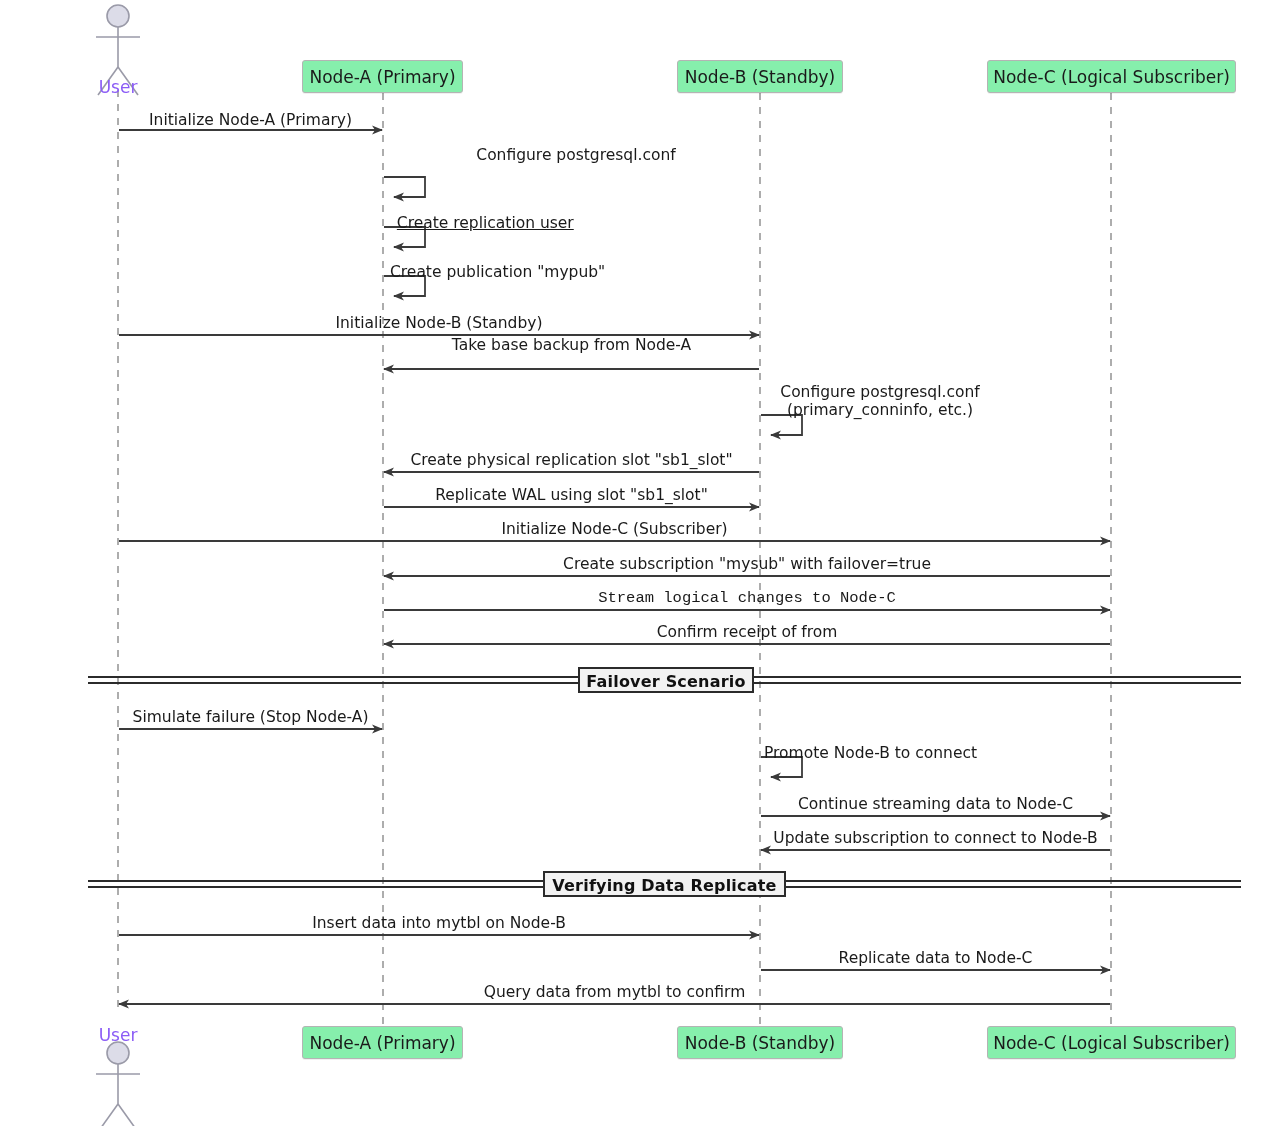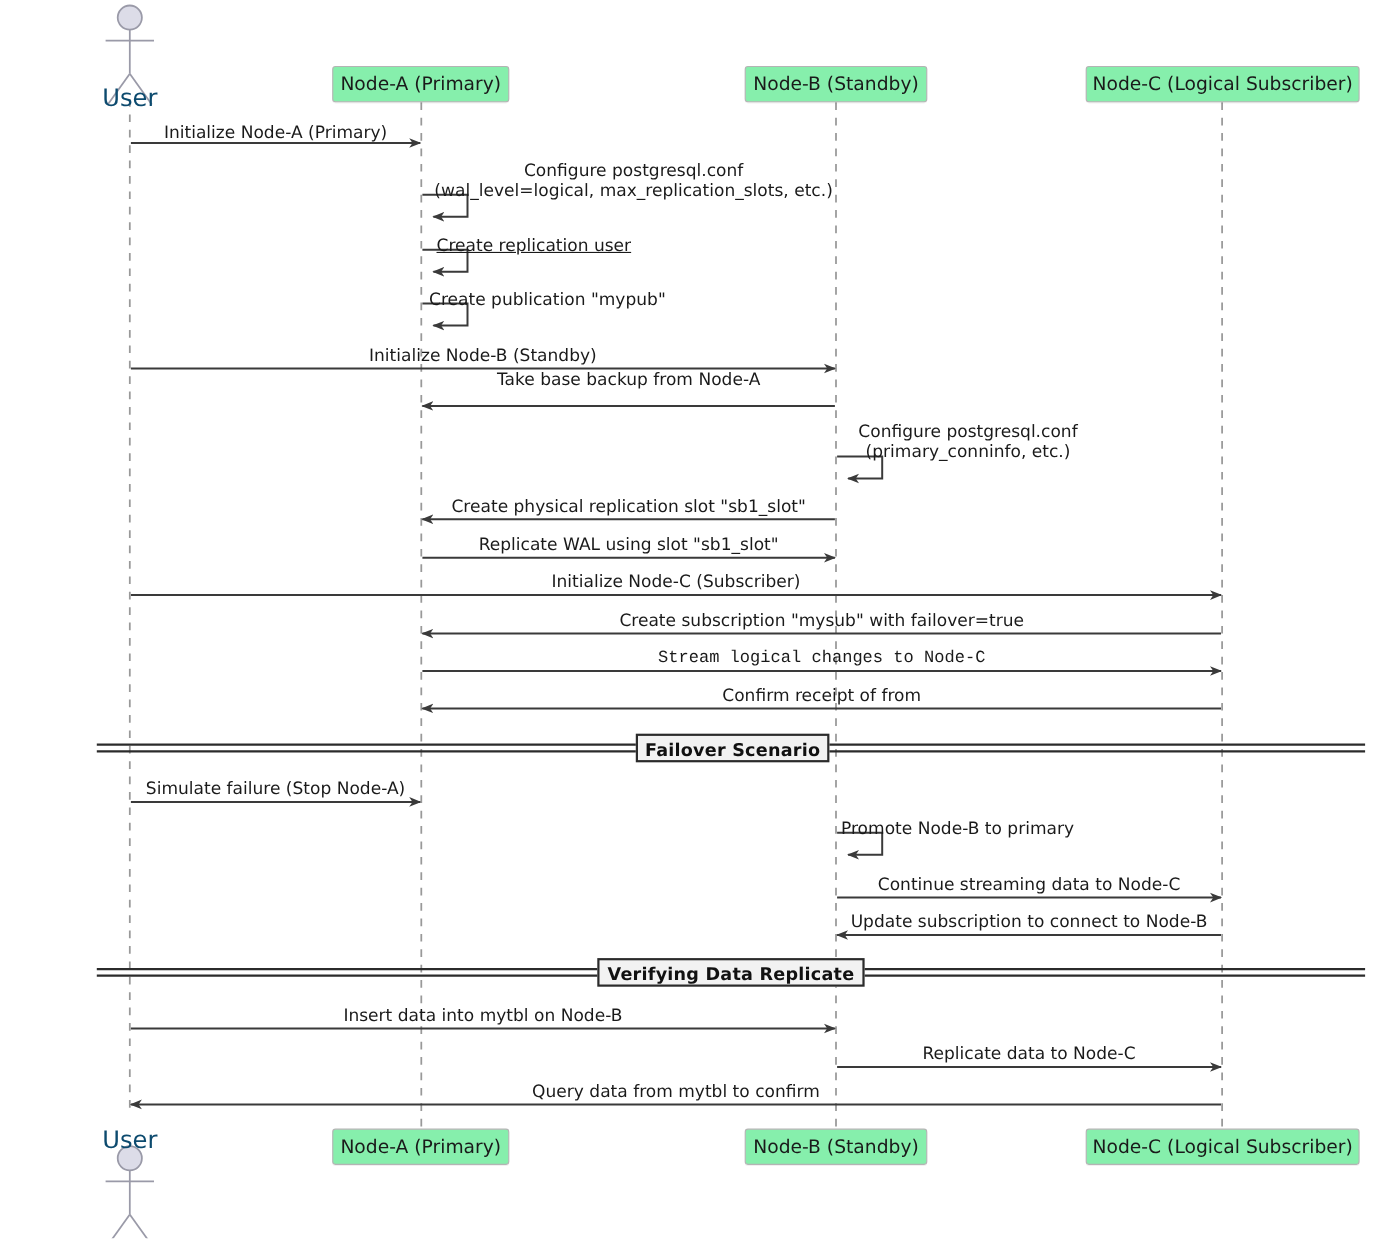--- a/index.html
+++ b/index.html
@@ -7,21 +7,21 @@
   #stage{position:relative;width:1269px;height:1126px;overflow:hidden;background:#fff;}
   svg.layer{position:absolute;left:0;top:0;width:1269px;height:1126px;}
   .pbox{
     position:absolute;box-sizing:border-box;
     background:#86efac;border:1px solid #b4b4b4;border-radius:3px;
     display:flex;align-items:center;justify-content:center;
     font-size:17px;color:#1a1a1a;white-space:nowrap;
     box-shadow:0 1px 0 rgba(0,0,0,0.06);
   }
   .actorlabel{
-    position:absolute;font-size:22px;color:#0c4a6e;white-space:nowrap;
+    position:absolute;font-size:17px;color:#8b5cf6;white-space:nowrap;
     text-align:center;
   }
   .msglabel{
     position:absolute;font-size:15.5px;color:#1a1a1a;white-space:nowrap;
     text-align:center;line-height:18px;
   }
   .divlabel{
     position:absolute;box-sizing:border-box;
     background:#f2f2f2;border:2px solid #2b2b2b;
     display:flex;align-items:flex-end;justify-content:center;
@@ -160,21 +160,20 @@
       <div class="pbox" style="left: 987px; top: 1026px; width: 249px; height: 33px;">
         <span>Node-C (Logical Subscriber)</span>
       </div>
     </div>
   <div id="labels">
       <div class="msglabel" style="left: -149.5px; width: 800px; text-align: center; top: 111px;">
         <div>Initialize Node-A (Primary)</div>
       </div>
       <div class="msglabel" style="text-align: center; left: 176px; width: 800px; top: 146px;">
         <div>Configure postgresql.conf</div>
-        <div>(wal_level=logical, max_replication_slots, etc.)</div>
       </div>
       <div class="msglabel" style="text-align: center; left: 85.3px; width: 800px; top: 214px; text-decoration: underline;">
         <div>Create replication user</div>
       </div>
       <div class="msglabel" style="text-align: center; left: 97.6px; width: 800px; top: 263px;">
         <div>Create publication "mypub"</div>
       </div>
       <div class="msglabel" style="left: 39px; width: 800px; text-align: center; top: 314px;">
         <div>Initialize Node-B (Standby)</div>
       </div>
@@ -200,21 +199,21 @@
       <div class="msglabel" style="left: 347px; width: 800px; text-align: center; top: 589px; font-family: Liberation Mono, monospace;">
         <div>Stream logical changes to Node-C</div>
       </div>
       <div class="msglabel" style="left: 347px; width: 800px; text-align: center; top: 623px;">
         <div>Confirm receipt of from</div>
       </div>
       <div class="msglabel" style="left: -149.5px; width: 800px; text-align: center; top: 708px;">
         <div>Simulate failure (Stop Node-A)</div>
       </div>
       <div class="msglabel" style="text-align: center; left: 470.5px; width: 800px; top: 744px;">
-        <div>Promote Node-B to primary</div>
+        <div>Promote Node-B to connect</div>
       </div>
       <div class="msglabel" style="left: 535.5px; width: 800px; text-align: center; top: 795px;">
         <div>Continue streaming data to Node-C</div>
       </div>
       <div class="msglabel" style="left: 535.5px; width: 800px; text-align: center; top: 829px;">
         <div>Update subscription to connect to Node-B</div>
       </div>
       <div class="msglabel" style="left: 39px; width: 800px; text-align: center; top: 914px;">
         <div>Insert data into mytbl on Node-B</div>
       </div>

